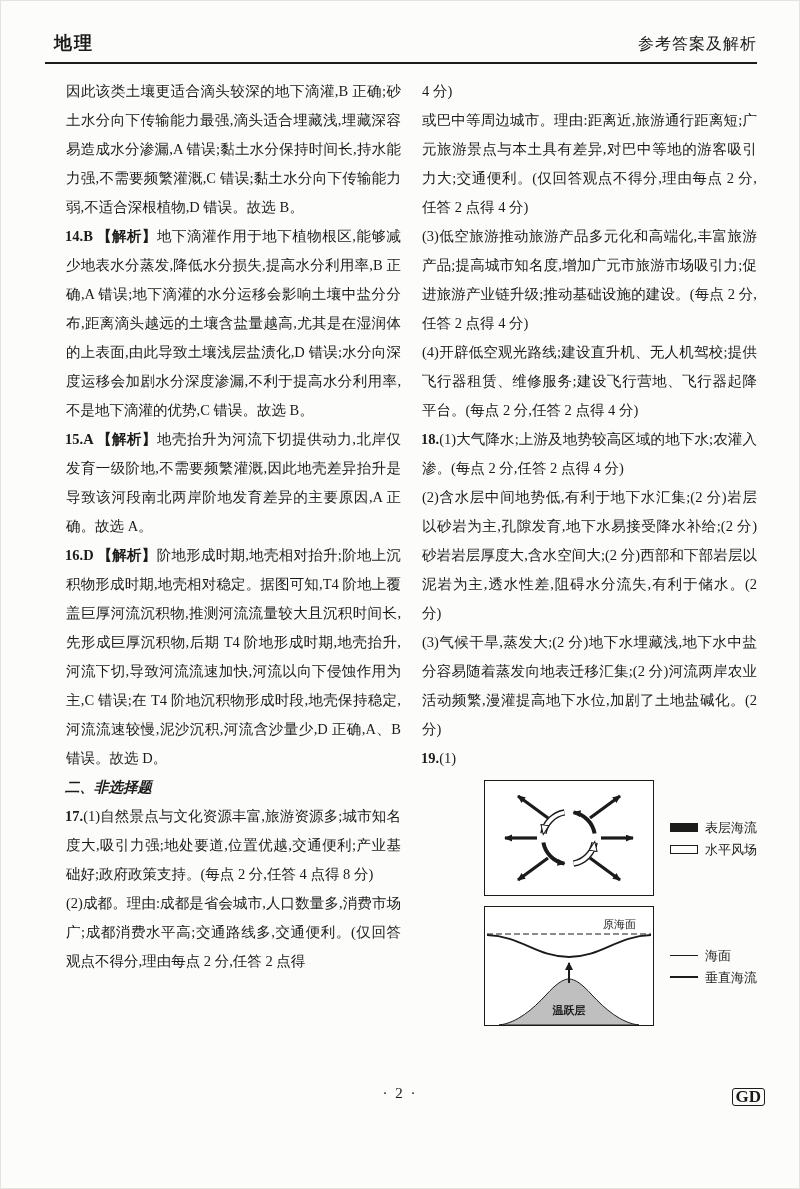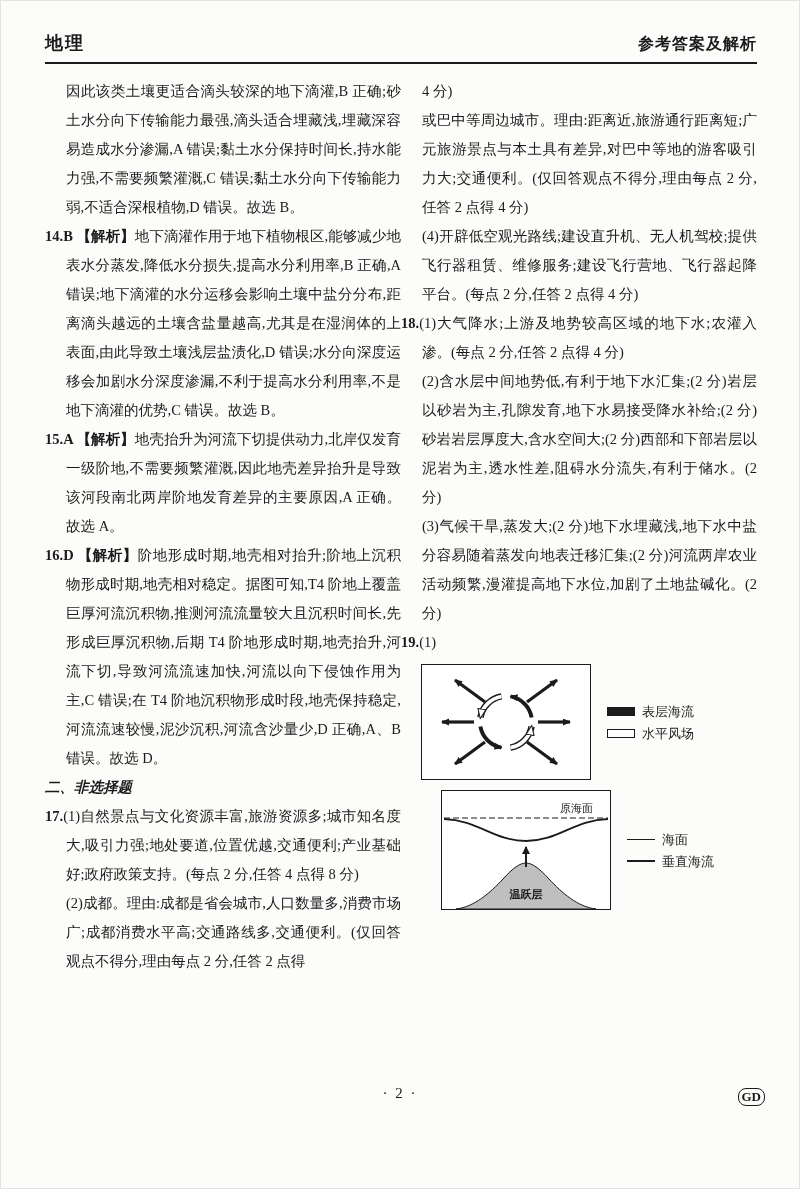--- a/index.html
+++ b/index.html
@@ -6,50 +6,50 @@
   .page{
     width:800px;height:1189px;box-sizing:border-box;position:relative;
     background:#fcfcfa;border:1px solid #e3e3e0;
     padding:30px 42px 0 44px;
     font-family:"Liberation Serif","DejaVu Serif",serif;
     color:#1b1b1b;
   }
   
   .header{display:flex;justify-content:space-between;align-items:baseline;
     border-bottom:2px solid #1b1b1b;padding-bottom:7px;}
-  .header .subject{font-size:18px;font-weight:bold;letter-spacing:2px;}
-  .header .doctitle{font-size:16px;font-weight:bold;letter-spacing:1px;}
+  .header .subject{font-size:18px;font-weight:bold;letter-spacing:2px;margin-left:9px;}
+  .header .doctitle{font-size:16px;font-weight:normal;letter-spacing:1px;}
   
   .columns{display:flex;margin-top:13px;}
   .column{flex:1 1 0;min-width:0;font-size:14.5px;line-height:29px;text-align:justify;}
   .para{margin:0;}
   .para.hanging{padding-left:21px;text-indent:-21px;}
   .para.indent{padding-left:21px;}
   .para.heading{font-weight:bold;font-style:italic;}
-  .b{font-weight:bold;}
+  .b{font-weight:bold;margin-left:20px;}
   
-  .fig{display:flex;align-items:center;margin:7px 0 0 20px;}
+  .fig{display:flex;align-items:center;margin:7px 0 0 20px;justify-content:flex-end;}
   .fig+.fig{margin-top:10px;padding-left:20px;}
   .fig-box{flex:0 0 auto;border:1.5px solid #1b1b1b;background:#fff;font-size:0;}
   .fig-legend{margin-left:16px;display:flex;flex-direction:column;gap:7px;
     font-size:13px;line-height:15px;}
   .legend-row{display:flex;align-items:center;gap:7px;white-space:nowrap;}
   .sw{display:inline-block;width:28px;height:9px;box-sizing:border-box;}
   .sw-solid{background:#1b1b1b;}
   .sw-outline{background:#fff;border:1.4px solid #1b1b1b;height:9px;}
   .ln{display:inline-block;width:28px;height:0;}
   .ln-thin{border-top:1.5px solid #1b1b1b;}
   .ln-thick{border-top:2.5px solid #1b1b1b;}
   .fig-text{font-size:11px;font-family:"Liberation Serif","DejaVu Serif",serif;fill:#1b1b1b;}
   .fig-text.bold{font-weight:bold;}
   
   .footer-page{position:absolute;left:0;right:0;bottom:86px;text-align:center;
     font-size:15px;letter-spacing:2px;}
-  .footer-mark{position:absolute;right:34px;bottom:82px;font-size:13px;font-weight:bold;
-    border:1.5px solid #1b1b1b;border-radius:8px;padding:0 3px;line-height:16px;}
+  .footer-mark{position:absolute;right:34px;bottom:82px;font-size:17px;font-weight:bold;
+    border:1.5px solid #1b1b1b;border-radius:3px;padding:0 3px;line-height:16px;}
 </style>
 </head>
 <body>
 
 <div class="page">
 
   <div class="header">
     <span class="subject">地理</span>
     <span class="doctitle">参考答案及解析</span>
   </div>
@@ -64,20 +64,21 @@
           <p class="para heading"><span class="b">二、非选择题</span></p>
           <p class="para hanging"><span class="b">17.</span><span>(1)自然景点与文化资源丰富,旅游资源多;城市知名度大,吸引力强;地处要道,位置优越,交通便利;产业基础好;政府政策支持。(每点 2 分,任答 4 点得 8 分)</span></p>
           <p class="para indent"><span>(2)成都。理由:成都是省会城市,人口数量多,消费市场广;成都消费水平高;交通路线多,交通便利。(仅回答观点不得分,理由每点 2 分,任答 2 点得</span></p>
         </div>
     </div>
 
     <div class="column">
       <div id="col-right-paras">
           <p class="para indent"><span>4 分)</span></p>
           <p class="para indent"><span>或巴中等周边城市。理由:距离近,旅游通行距离短;广元旅游景点与本土具有差异,对巴中等地的游客吸引力大;交通便利。(仅回答观点不得分,理由每点 2 分,任答 2 点得 4 分)</span></p>
+          <p class="para indent"><span>(3)低空旅游推动旅游产品多元化和高端化,丰富旅游产品;提高城市知名度,增加广元市旅游市场吸引力;促进旅游产业链升级;推动基础设施的建设。(每点 2 分,任答 2 点得 4 分)</span></p>
           <p class="para indent"><span>(4)开辟低空观光路线;建设直升机、无人机驾校;提供飞行器租赁、维修服务;建设飞行营地、飞行器起降平台。(每点 2 分,任答 2 点得 4 分)</span></p>
           <p class="para hanging"><span class="b">18.</span><span>(1)大气降水;上游及地势较高区域的地下水;农灌入渗。(每点 2 分,任答 2 点得 4 分)</span></p>
           <p class="para indent"><span>(2)含水层中间地势低,有利于地下水汇集;(2 分)岩层以砂岩为主,孔隙发育,地下水易接受降水补给;(2 分)砂岩岩层厚度大,含水空间大;(2 分)西部和下部岩层以泥岩为主,透水性差,阻碍水分流失,有利于储水。(2 分)</span></p>
           <p class="para indent"><span>(3)气候干旱,蒸发大;(2 分)地下水埋藏浅,地下水中盐分容易随着蒸发向地表迁移汇集;(2 分)河流两岸农业活动频繁,漫灌提高地下水位,加剧了土地盐碱化。(2 分)</span></p>
           <p class="para hanging"><span class="b">19.</span><span>(1)</span></p>
         </div>
 
       <figure class="fig" style="margin-block:7px 0;margin-inline:20px 0;">
         <div class="fig-box" style="width:168px;height:114px;">
           <svg viewBox="0 0 168 114" width="168" height="114">

